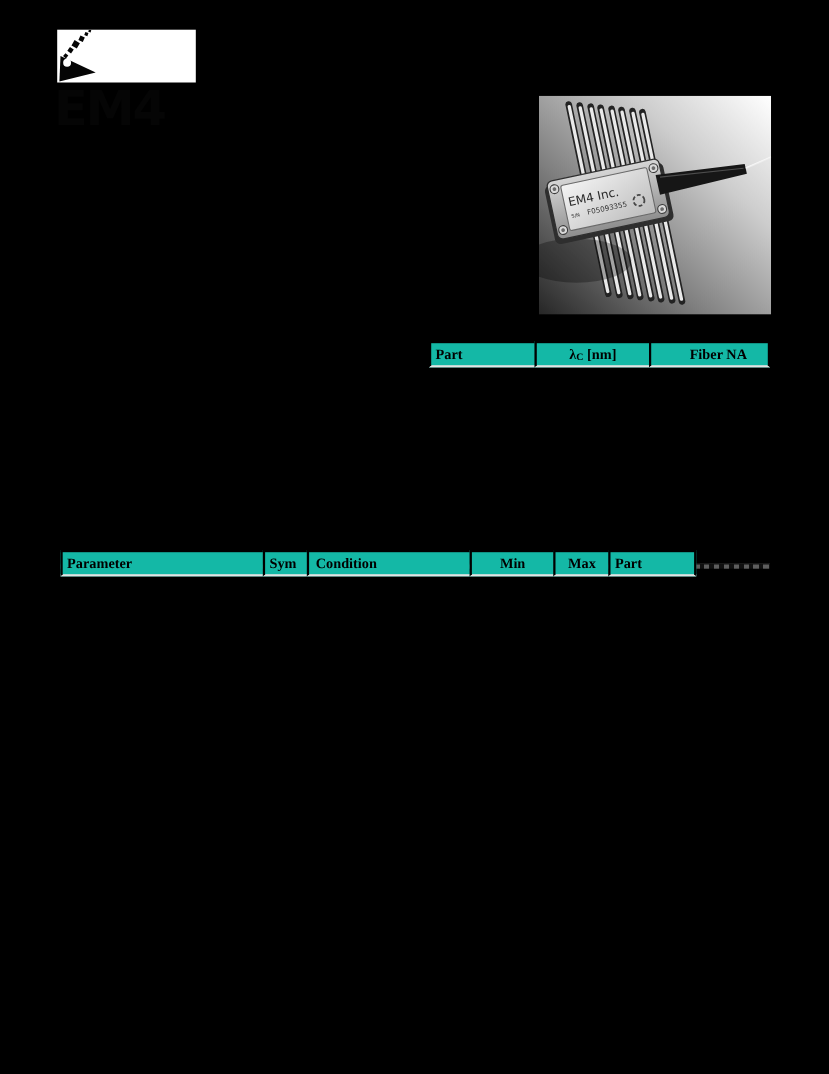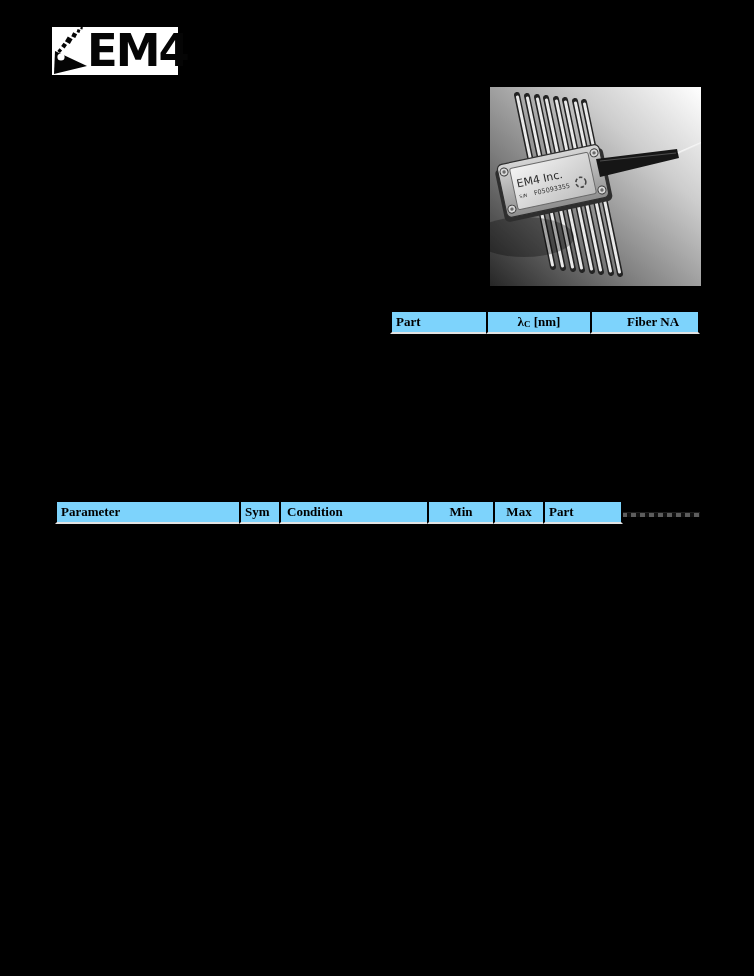--- a/index.html
+++ b/index.html
@@ -7,21 +7,21 @@
     width:754px;height:976px;
     background:#000;
     position:relative;
     overflow:hidden;
     font-family:"Liberation Serif",serif;
   }
   
   .logo-box{
     position:absolute;left:52px;top:27px;width:126px;height:48px;
     background:#fff;
-    display:flex;align-items:flex-end;
+    display:flex;align-items:flex-start;flex-direction:column;
   }
   .logo-mark{width:38px;height:48px;flex:0 0 auto;}
   .logo-text{
     font-family:"DejaVu Sans",sans-serif;
     font-weight:bold;
     font-size:45px;
     line-height:48px;
     letter-spacing:-2px;
     color:#050505;
     margin-left:-3px;
@@ -33,21 +33,21 @@
   }
   
   .hdr-table{
     position:absolute;
     display:flex;
     box-sizing:border-box;
   }
   .hcell{
     box-sizing:border-box;
     height:24px;
-    background:#7dd3fc;
+    background:#14b8a6;
     border-top:2px solid #000;
     border-bottom:2px solid #e3e3e3;
     border-left:2px solid #000;
     display:flex;
     align-items:center;
     font-weight:bold;
     font-size:13px;
     color:#000;
     padding:0 4px;
     white-space:nowrap;
@@ -170,21 +170,21 @@
 <div class="hdr-table" style="left:55px;top:500px;width:645px;">
   <div class="hcell" style="width:184px;">
     <span>Parameter</span>
   </div>
   <div class="hcell" style="width:40px;">
     <span>Sym</span>
   </div>
   <div class="hcell" style="width:148px;padding-left:6px;">
     <span>Condition</span>
   </div>
-  <div class="hcell center" style="width:66px;">
+  <div class="hcell center" style="width:76px;">
     <span>Min</span>
   </div>
   <div class="hcell center" style="width:50px;">
     <span>Max</span>
   </div>
   <div class="hcell" style="width:80px;">
     <span>Part</span>
   </div>
 </div>
 

